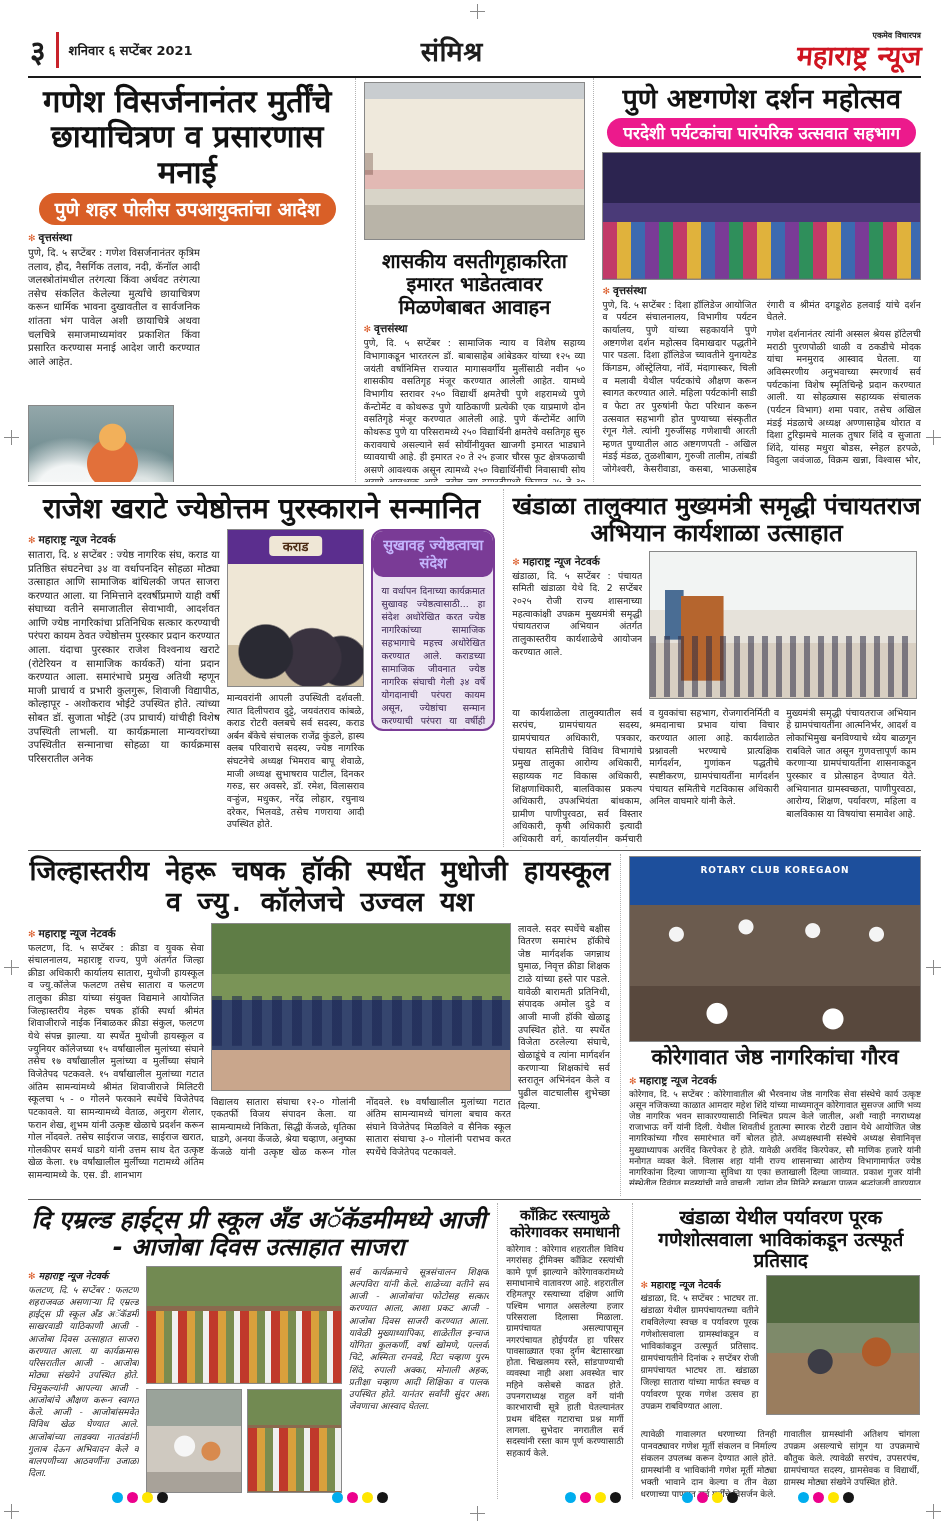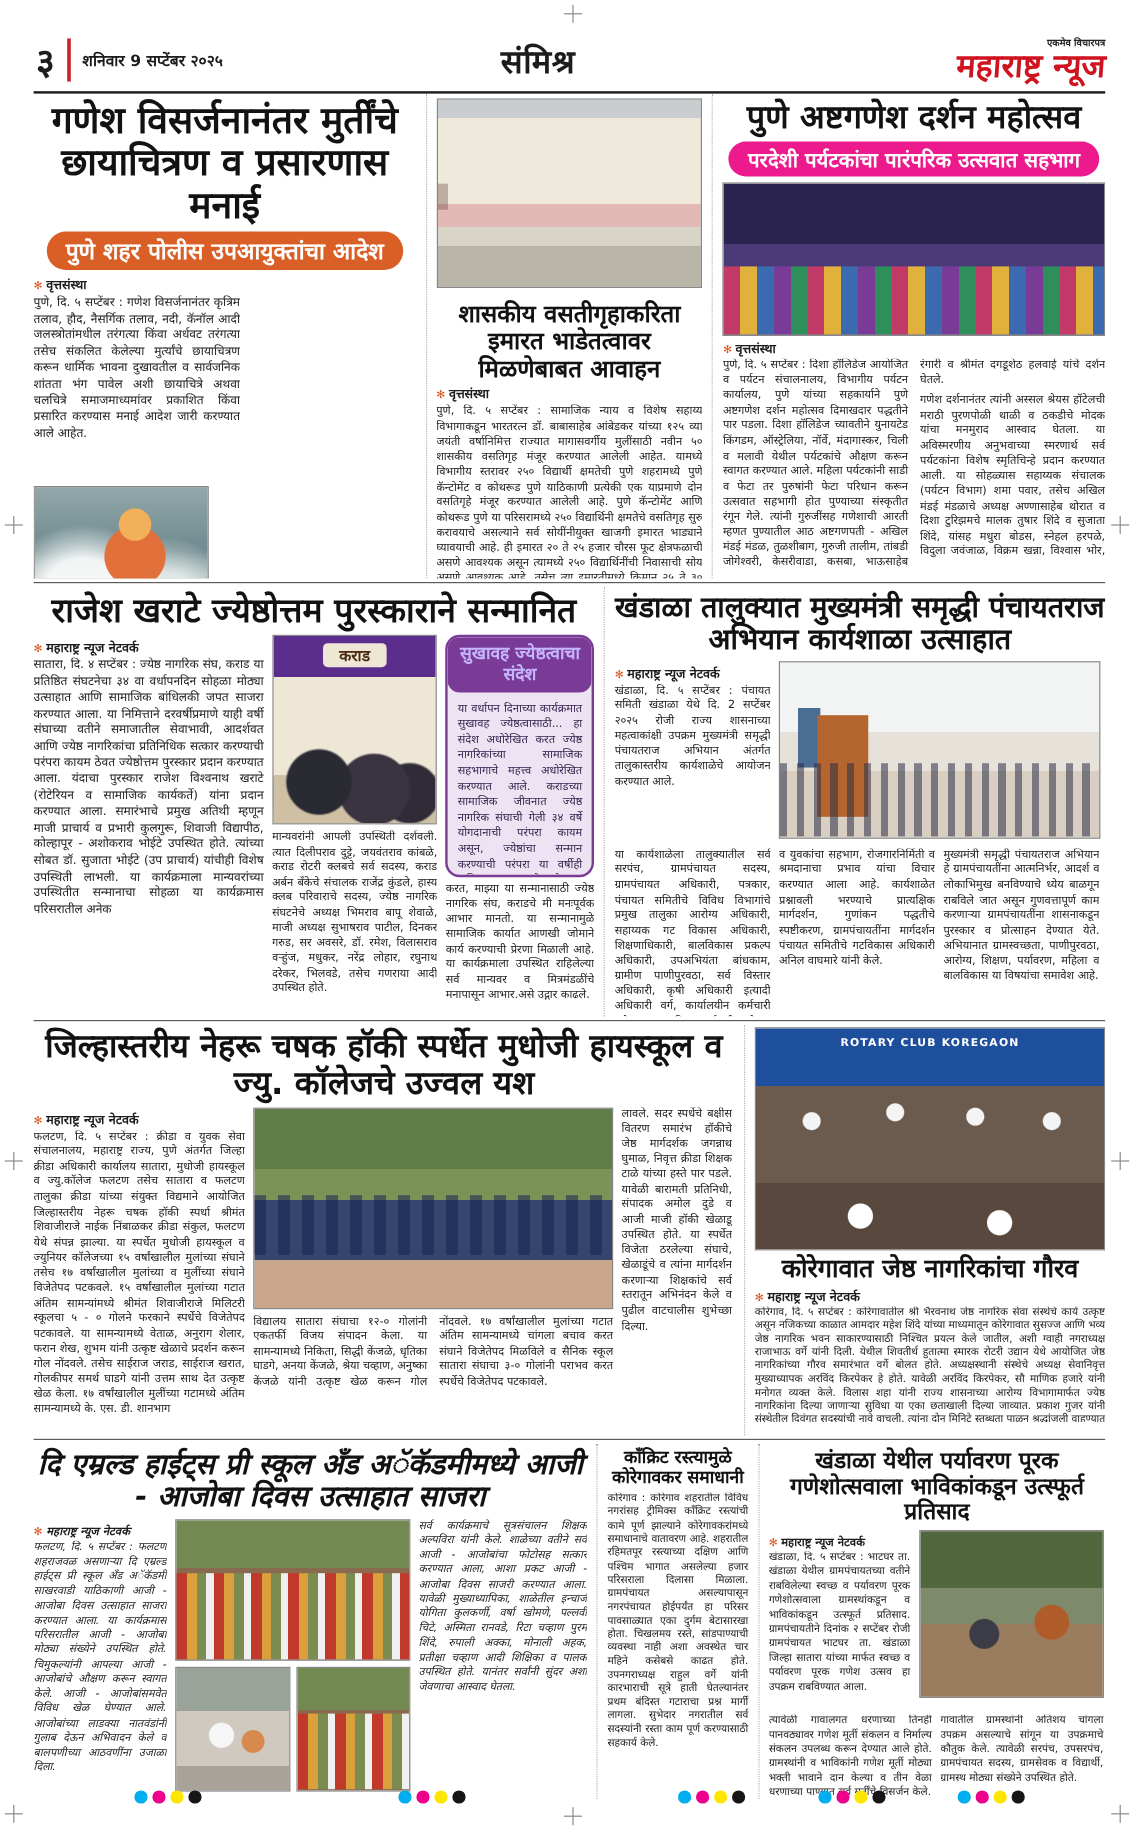--- a/index.html
+++ b/index.html
@@ -119,21 +119,21 @@
   <div class="crop" style="left:926px;top:960px;"></div>
   <div class="crop" style="left:4px;top:1504px;"></div>
   <div class="crop" style="left:470px;top:1506px;"></div>
   <div class="crop" style="left:926px;top:1504px;"></div>
 
   <div class="inner">
 
     <div class="hdr">
       <span class="pgnum">३</span>
       <span class="redbar"></span>
-      <span class="hdate">शनिवार 9 सप्टेंबर २०२५</span>
+      <span class="hdate">शनिवार ६ सप्टेंबर 2021</span>
       <span class="hsec">संमिश्र</span>
       <span class="mast">
         <span class="tag">एकमेव विचारपत्र</span>
         <span class="name">महाराष्ट्र न्यूज</span>
       </span>
     </div>
 
     <div class="sect" style="height:404px;">
 
       <div class="ov rule-r" style="width:333px;padding:4px 8px 0 0;">
@@ -191,21 +191,20 @@
             <div class="ph ph-karad" style="width:100%;height:158px;">
               <span class="ph-banner karad-box">कराड</span>
             </div>
             <p class="bd ov" style="height:150px;margin-top:5px;font-size:9.3px;">मान्यवरांनी आपली उपस्थिती दर्शवली. त्यात दिलीपराव दुट्टे, जयवंतराव कांबळे, कराड रोटरी क्लबचे सर्व सदस्य, कराड अर्बन बँकेचे संचालक राजेंद्र कुंडले, हास्य क्लब परिवाराचे सदस्य, ज्येष्ठ नागरिक संघटनेचे अध्यक्ष भिमराव बापू शेवाळे, माजी अध्यक्ष सुभाषराव पाटील, दिनकर गरुड, सर अवसरे, डॉ. रमेश, विलासराव वऱ्हुंज, मधुकर, नरेंद्र लोहार, रघुनाथ दरेकर, भिलवडे, तसेच गणराया आदी उपस्थित होते.</p>
           </div>
           <div style="width:124px;">
             <div class="pbox">
               <div class="pt">सुखावह ज्येष्ठत्वाचा संदेश</div>
               <div class="pb ov" style="height:138px;">या वर्धापन दिनाच्या कार्यक्रमात सुखावह ज्येष्ठत्वासाठी... हा संदेश अधोरेखित करत ज्येष्ठ नागरिकांच्या सामाजिक सहभागाचे महत्त्व अधोरेखित करण्यात आले. कराडच्या सामाजिक जीवनात ज्येष्ठ नागरिक संघाची गेली ३४ वर्षे योगदानाची परंपरा कायम असून, ज्येष्ठांचा सन्मान करण्याची परंपरा या वर्षीही अधिक बळकट झाले आहे.</div>
             </div>
-            <p class="bd ov" style="height:112px;margin-top:4px;font-size:9.3px;">करत, माझ्या या सन्मानासाठी ज्येष्ठ नागरिक संघ, कराडचे मी मनःपूर्वक आभार मानतो. या सन्मानामुळे सामाजिक कार्यात आणखी जोमाने कार्य करण्याची प्रेरणा मिळाली आहे. या कार्यक्रमाला उपस्थित राहिलेल्या सर्व मान्यवर व मित्रमंडळींचे मनापासून आभार.असे उद्गार काढले.</p>
           </div>
         </div>
       </div>
 
       <div class="ov" style="width:413px;padding:2px 0 0 8px;">
         <div class="hl" style="font-size:24px;">खंडाळा तालुक्यात मुख्यमंत्री समृद्धी पंचायतराज अभियान कार्यशाळा उत्साहात</div>
         <div style="display:flex;gap:7px;margin-top:3px;">
           <div style="width:130px;">
             <div class="bl"><span class="star">✻</span><span>महाराष्ट्र न्यूज नेटवर्क</span></div>
             <p class="bd ov" style="height:128px;font-size:9.3px;">खंडाळा, दि. ५ सप्टेंबर : पंचायत समिती खंडाळा येथे दि. 2 सप्टेंबर २०२५ रोजी राज्य शासनाच्या महत्वाकांक्षी उपक्रम मुख्यमंत्री समृद्धी पंचायतराज अभियान अंतर्गत तालुकास्तरीय कार्यशाळेचे आयोजन करण्यात आले.</p>
@@ -218,21 +217,21 @@
           <p class="bd ov" style="width:130px;height:140px;font-size:9.3px;">मुख्यमंत्री समृद्धी पंचायतराज अभियान हे ग्रामपंचायतींना आत्मनिर्भर, आदर्श व लोकाभिमुख बनविण्याचे ध्येय बाळगून राबविले जात असून गुणवत्तापूर्ण काम करणाऱ्या ग्रामपंचायतींना शासनाकडून पुरस्कार व प्रोत्साहन देण्यात येते. अभियानात ग्रामस्वच्छता, पाणीपुरवठा, आरोग्य, शिक्षण, पर्यावरण, महिला व बालविकास या विषयांचा समावेश आहे.</p>
         </div>
       </div>
     </div>
 
     <div class="hline"></div>
 
     <div class="sect" style="height:342px;">
 
       <div class="ov rule-r" style="width:590px;padding:2px 8px 0 0;">
-        <div class="hl" style="font-size:27px;">जिल्हास्तरीय नेहरू चषक हॉकी स्पर्धेत मुधोजी हायस्कूल व ज्यु. कॉलेजचे उज्वल यश</div>
+        <div class="hl" style="font-size:27px;font-family:Liberation Mono, monospace;">जिल्हास्तरीय नेहरू चषक हॉकी स्पर्धेत मुधोजी हायस्कूल व ज्यु. कॉलेजचे उज्वल यश</div>
         <div style="display:flex;gap:7px;margin-top:3px;">
           <div style="width:176px;">
             <div class="bl"><span class="star">✻</span><span>महाराष्ट्र न्यूज नेटवर्क</span></div>
             <p class="bd ov" style="height:252px;font-size:9.3px;">फलटण, दि. ५ सप्टेंबर : क्रीडा व युवक सेवा संचालनालय, महाराष्ट्र राज्य, पुणे अंतर्गत जिल्हा क्रीडा अधिकारी कार्यालय सातारा, मुधोजी हायस्कूल व ज्यु.कॉलेज फलटण तसेच सातारा व फलटण तालुका क्रीडा यांच्या संयुक्त विद्यमाने आयोजित जिल्हास्तरीय नेहरू चषक हॉकी स्पर्धा श्रीमंत शिवाजीराजे नाईक निंबाळकर क्रीडा संकुल, फलटण येथे संपन्न झाल्या. या स्पर्धेत मुधोजी हायस्कूल व ज्युनियर कॉलेजच्या १५ वर्षांखालील मुलांच्या संघाने तसेच १७ वर्षांखालील मुलांच्या व मुलींच्या संघाने विजेतेपद पटकवले. १५ वर्षांखालील मुलांच्या गटात अंतिम सामन्यांमध्ये श्रीमंत शिवाजीराजे मिलिटरी स्कूलचा ५ - ० गोलने फरकाने स्पर्धेचे विजेतेपद पटकावले. या सामन्यामध्ये वेताळ, अनुराग शेलार, फरान शेख, शुभम यांनी उत्कृष्ट खेळाचे प्रदर्शन करून गोल नोंदवले. तसेच साईराज जराड, साईराज खरात, गोलकीपर समर्थ घाडगे यांनी उत्तम साथ देत उत्कृष्ट खेळ केला. १७ वर्षांखालील मुलींच्या गटामध्ये अंतिम सामन्यामध्ये के. एस. डी. शानभाग</p>
           </div>
           <div style="width:300px;">
             <div class="ph ph-team" style="width:100%;height:168px;"></div>
             <div class="cols2 ov" style="height:102px;margin-top:5px;">
               <p class="bd" style="font-size:9.3px;">विद्यालय सातारा संघाचा १२-० गोलांनी एकतर्फी विजय संपादन केला. या सामन्यामध्ये निकिता, सिद्धी केंजळे, धृतिका घाडगे, अनया केंजळे, श्रेया चव्हाण, अनुष्का केंजळे यांनी उत्कृष्ट खेळ करून गोल नोंदवले. १७ वर्षांखालील मुलांच्या गटात अंतिम सामन्यामध्ये चांगला बचाव करत संघाने विजेतेपद मिळविले व सैनिक स्कूल सातारा संघाचा ३-० गोलांनी पराभव करत स्पर्धेचे विजेतेपद पटकावले.</p>
             </div>

